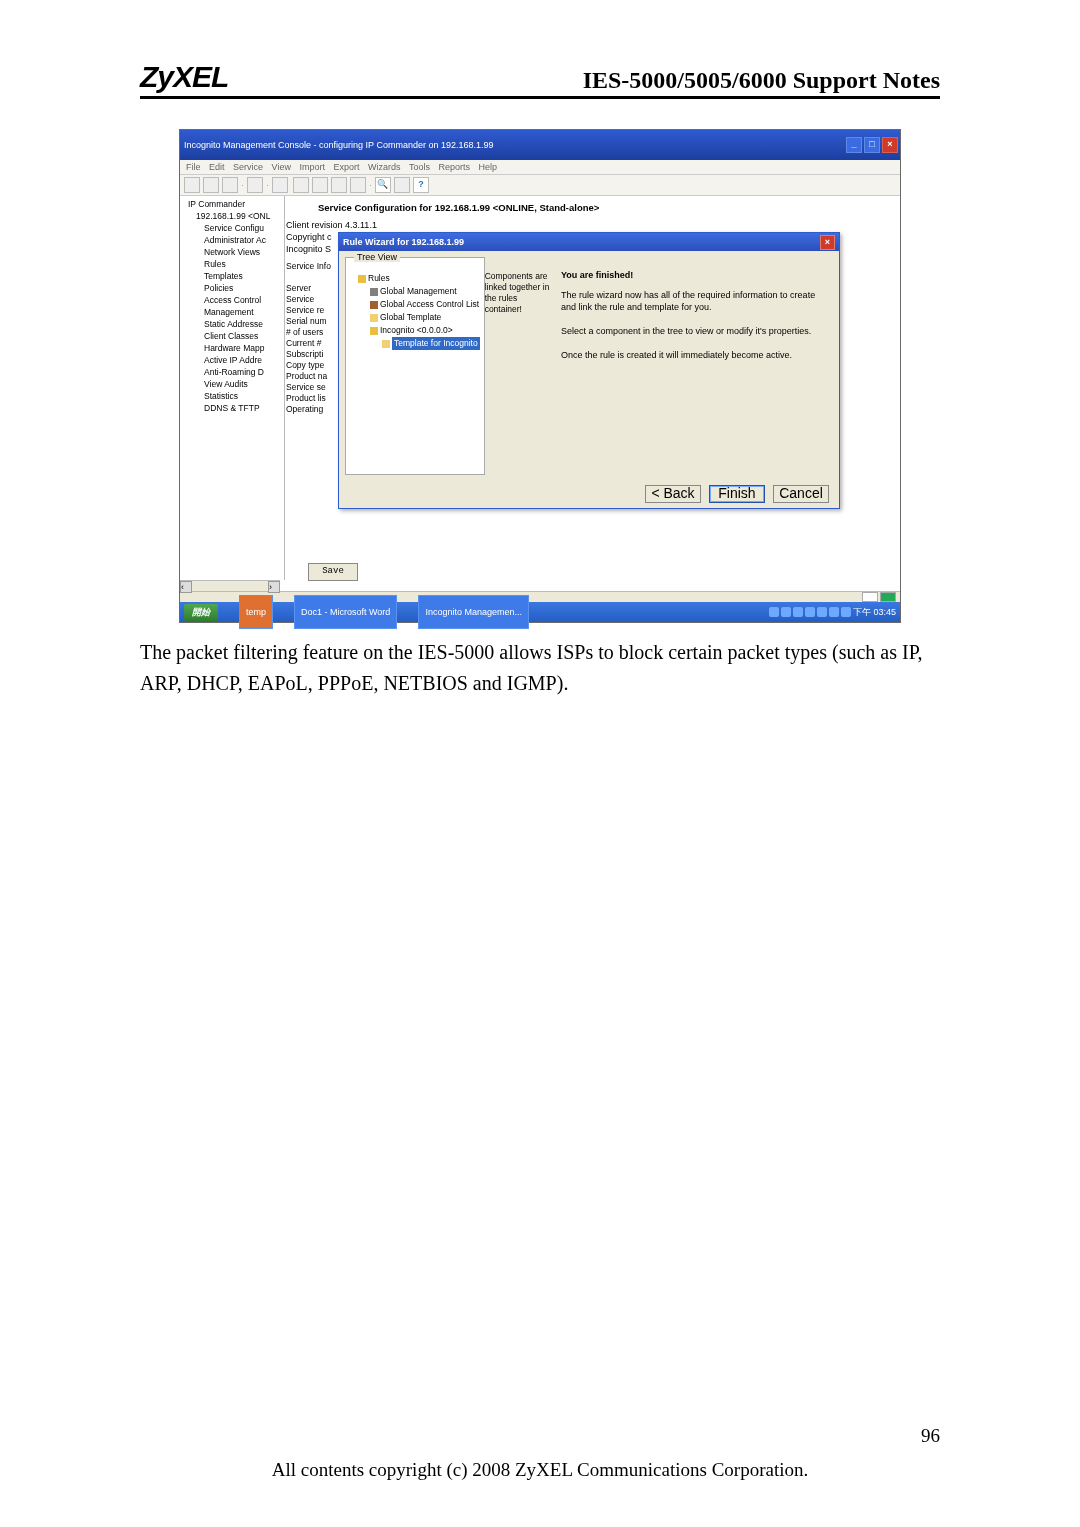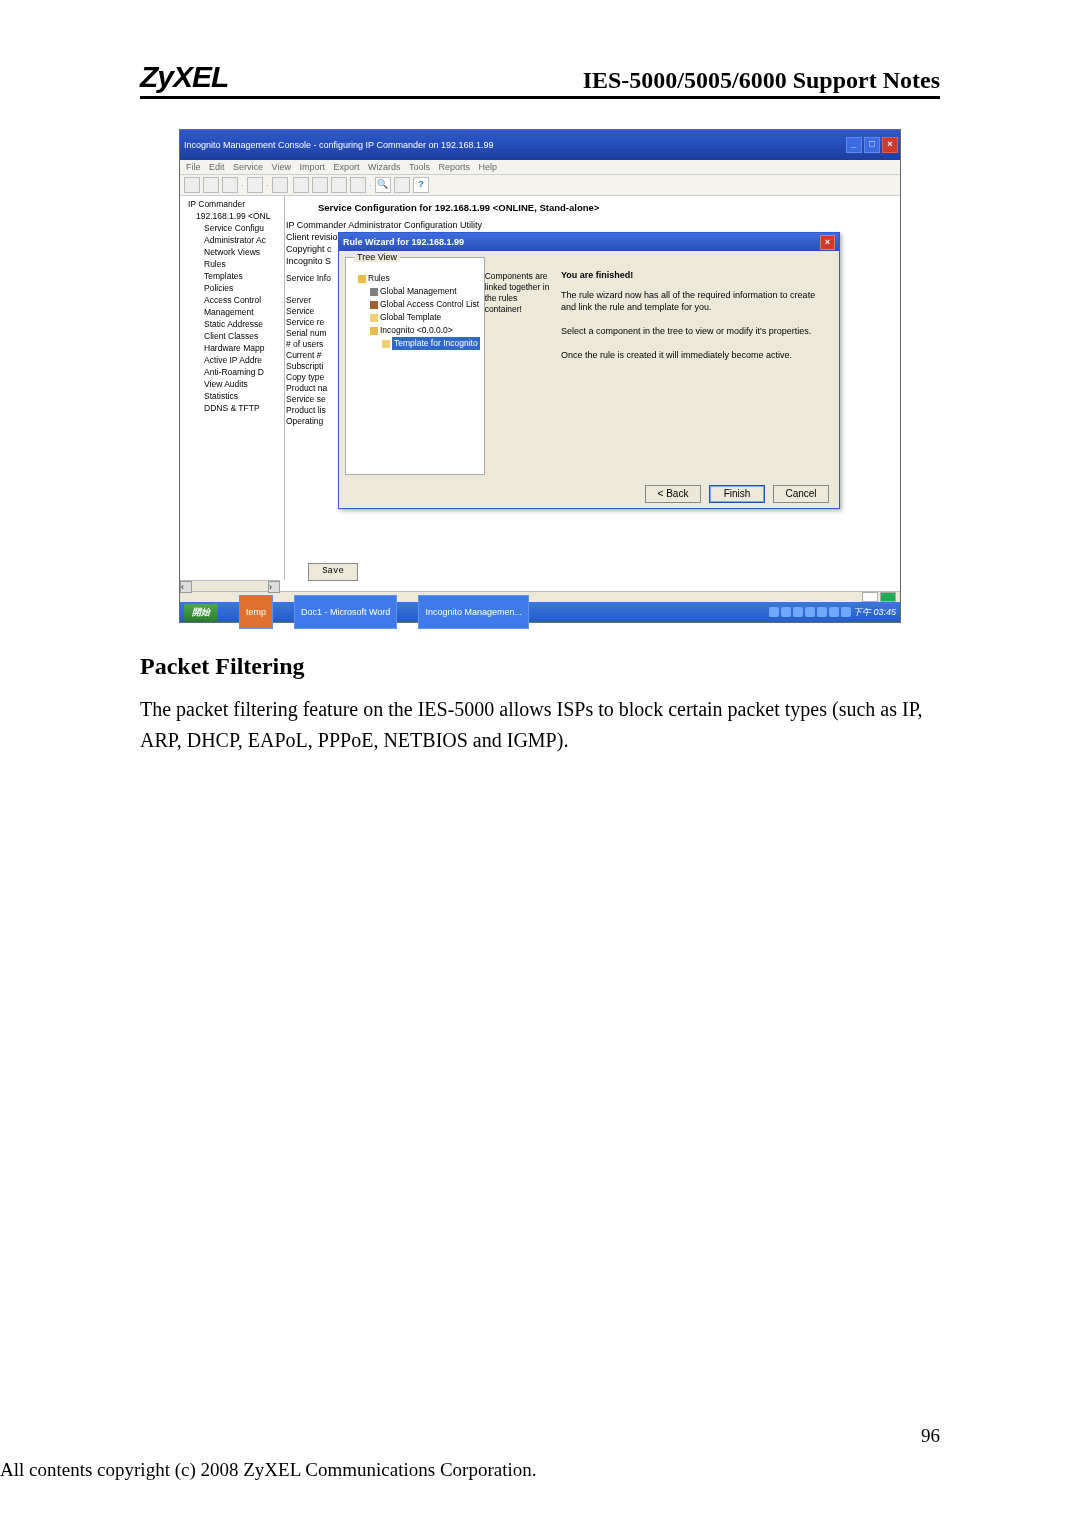--- a/index.html
+++ b/index.html
@@ -200,21 +200,21 @@
     font-size:9px;
     line-height:12px;
   }
   .wizard-right .bold { font-weight:bold; display:block; margin-bottom:8px;}
   .wizard-btns {
     display:flex; justify-content:flex-end; gap:8px;
     padding: 4px 10px;
   }
   .wizard-btns .btn {
     width:54px; height:16px; border:1px solid #888; background:#ece9d8;
-    text-align:center; line-height:15px; font-size:10px;
+    text-align:center; line-height:15px; font-size:14px;
   }
   .wizard-btns .btn.default { border:1px solid #25a; box-shadow:0 0 0 1px #7af inset;}
   .statusbar {
     height:10px; background:#ece9d8; border-top:1px solid #bbb;
     display:flex; justify-content:flex-end; align-items:center;
     padding-right:4px; gap:2px;
   }
   .statusbar .ind { width:14px; height:8px; background:#fff; border:1px solid #aaa;}
   .taskbar {
     height:20px;
@@ -248,21 +248,21 @@
   .page-num {
     position:absolute;
     bottom: 80px;
     right: 140px;
     font-size: 19px;
   }
   .footer {
     position:absolute;
     bottom: 46px;
     left:0; right:0;
-    text-align:left;
+    text-align:center;
     font-size: 19px;
   }
   .tree-icon {
     display:inline-block; width:8px; height:8px; margin-right:2px;
     vertical-align:middle;
   }
   .pencil { background:#e8c040;}
   .folder { background:#f0d070;}
   .gear   { background:#808080;}
   .lock   { background:#a06030;}
@@ -342,21 +342,20 @@
           <div class="node l3">DDNS &amp; TFTP</div>
         </div>
         <div class="tree-scroll">
           <span class="sbtn">‹</span>
           <span class="sbtn">›</span>
         </div>
       </div>
 
       <div class="right-pane">
         <div class="sc-title">Service Configuration for 192.168.1.99 &lt;ONLINE, Stand-alone&gt;</div>
-        <div class="desc">IP Commander Administrator Configuration Utility</div>
         <div class="desc">Client revision 4.3.11.1</div>
         <div class="desc" style="display:flex;">
             <span>Copyright c</span>
           </div>
         <div class="desc">Incognito S</div>
 
         <div style="margin-top:6px; font-size:8.5px; line-height:11px;">
           <div>Service Info</div>
           <br>
           <div>Server</div>
@@ -424,25 +423,24 @@
         <span class="task">Incognito Managemen...</span>
       </div>
       <div class="tray">
         <span class="ti"></span>
         <span class="ti"></span>
         <span class="ti"></span>
         <span class="ti"></span>
         <span class="ti"></span>
         <span class="ti"></span>
         <span class="ti"></span>
-        <span style="margin-left:0;font-style:italic;">下午 03:45</span>
+        <span style="margin-left:0;">下午 03:45</span>
       </div>
     </div>
   </div>
 
 
-  <h2 class="section">Packet Filtering</h2>
 
   <p class="body-text" style="margin-top:14px;">The packet filtering feature on the IES-5000 allows ISPs to block certain packet types (such as IP, ARP, DHCP, EAPoL, PPPoE, NETBIOS and IGMP).</p>
 
   <div class="page-num">96</div>
   <div class="footer">All contents copyright (c) 2008 ZyXEL Communications Corporation.</div>
 </div>
 
 </body></html>

